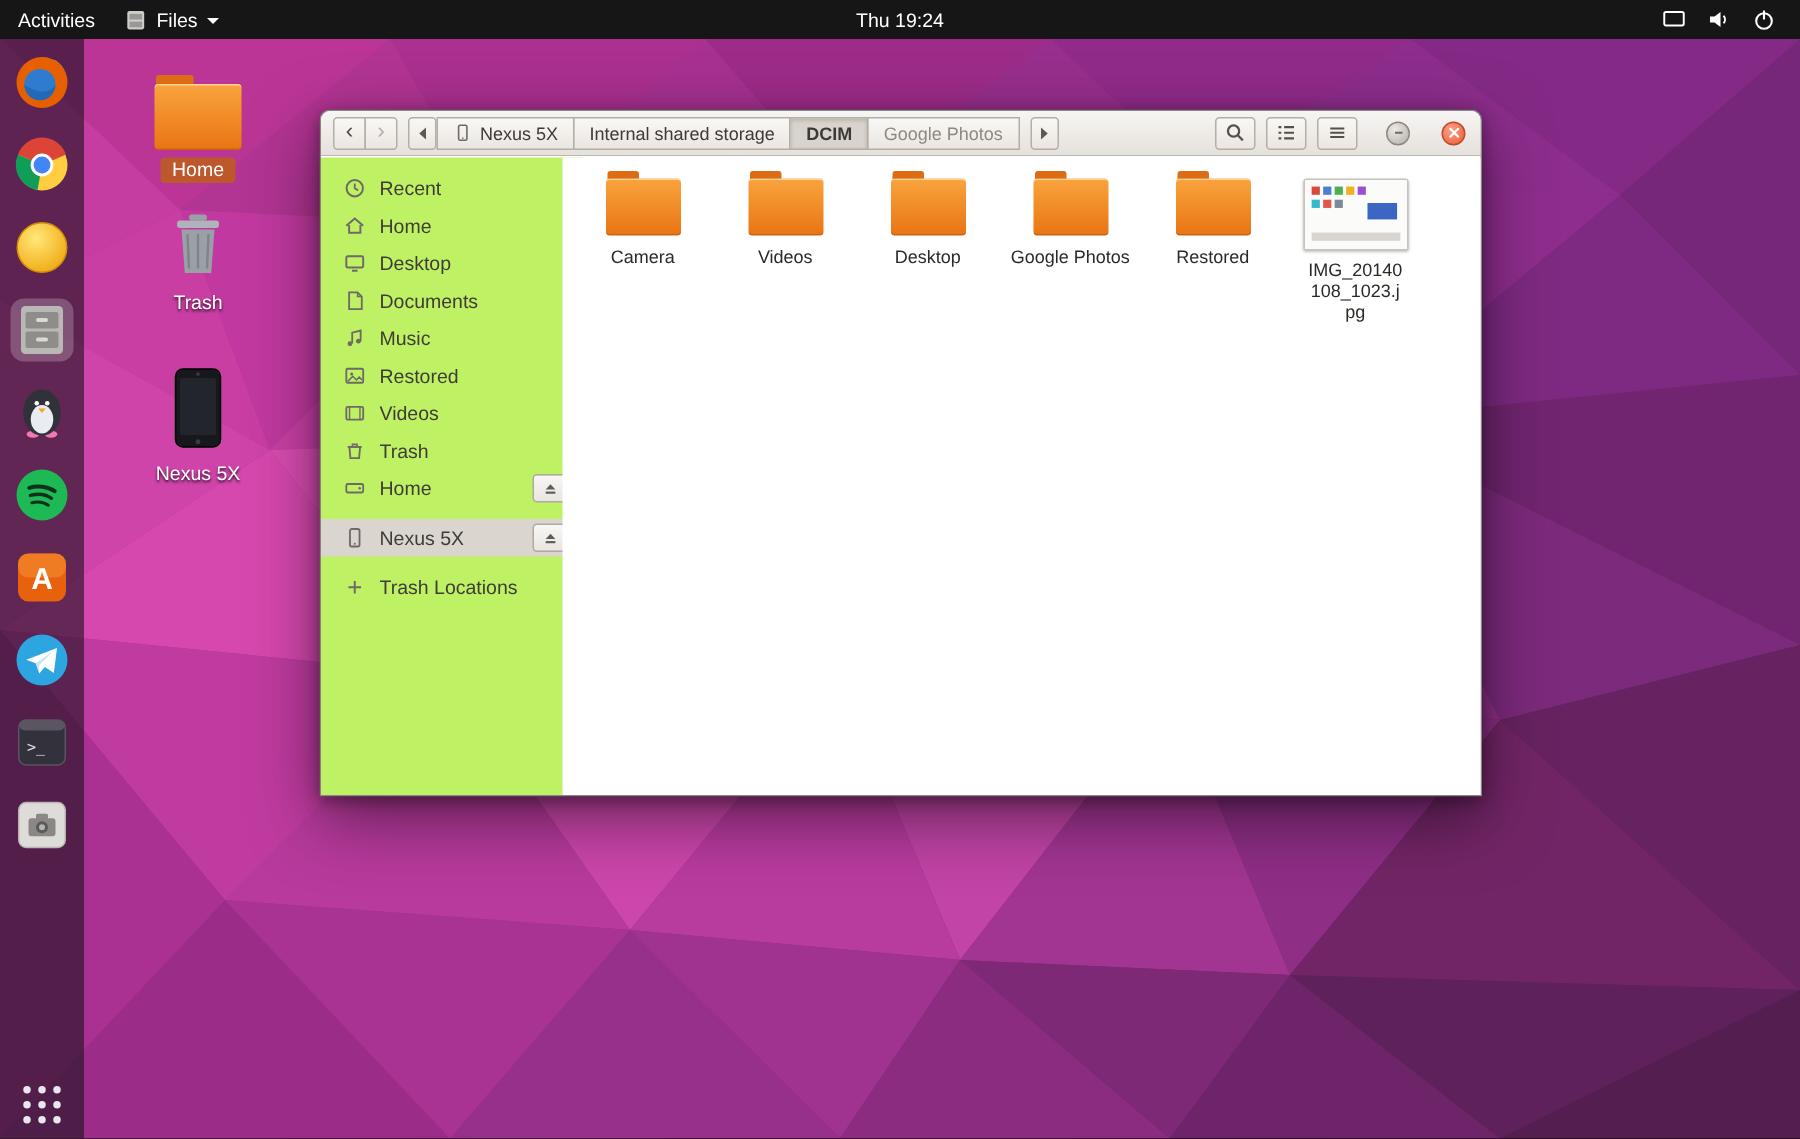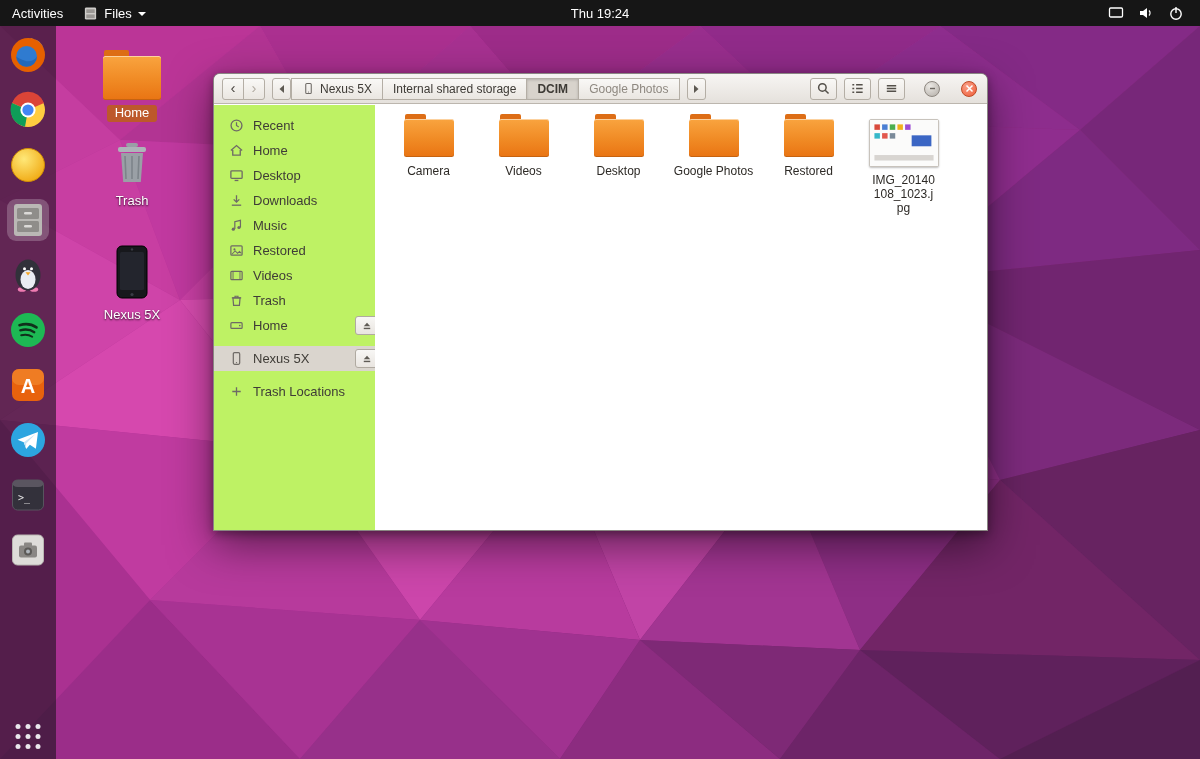--- a/index.html
+++ b/index.html
@@ -416,25 +416,25 @@
             <svg viewBox="0 0 16 16">
               <rect x="2" y="3" width="12" height="8" rx="1" fill="none" stroke="#6e6a66" stroke-width="1.4"></rect>
               <path d="M6 13.3h4" stroke="#6e6a66" stroke-width="1.4"></path>
             </svg>
           </span>
           <span class="sb-label">Desktop</span>
         </div>
         <div class="sb-row">
           <span class="sb-ic">
             <svg viewBox="0 0 16 16">
-              <path d="M8 2.5v7M5 6.8L8 9.8l3-3" fill="none" stroke="#6e6a66" stroke-width="1.4"></path>
-              <path d="M3 13h10" stroke="#6e6a66" stroke-width="1.4"></path>
-            </svg>
-          </span>
-          <span class="sb-label">Downloads</span>
+              <path d="M4 2h6l3 3v9H4z" fill="none" stroke="#6e6a66" stroke-width="1.3"></path>
+              <path d="M10 2v3h3" fill="none" stroke="#6e6a66" stroke-width="1.1"></path>
+            </svg>
+          </span>
+          <span class="sb-label">Documents</span>
         </div>
         <div class="sb-row">
           <span class="sb-ic">
             <svg viewBox="0 0 16 16">
               <path d="M6.2 11.8V4l6-1.5v7.6" fill="none" stroke="#6e6a66" stroke-width="1.3"></path>
               <circle cx="4.6" cy="11.9" r="1.7" fill="#6e6a66"></circle>
               <circle cx="10.6" cy="10.1" r="1.7" fill="#6e6a66"></circle>
             </svg>
           </span>
           <span class="sb-label">Music</span>

